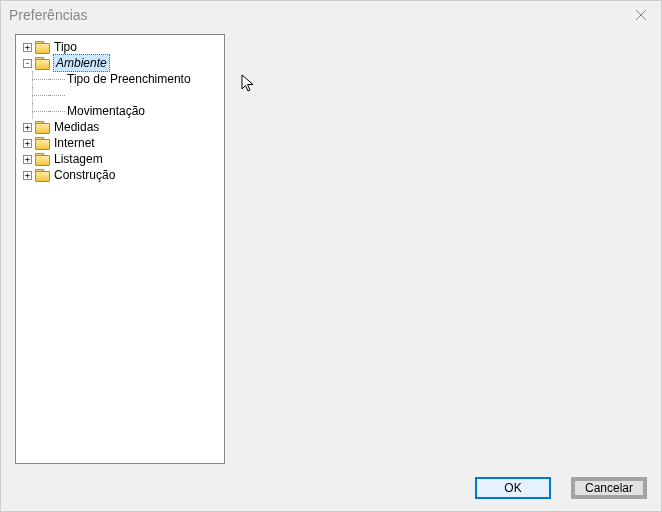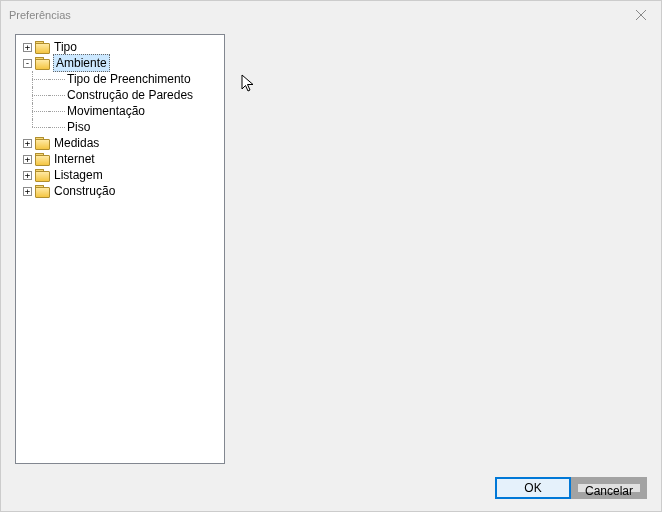--- a/index.html
+++ b/index.html
@@ -15,21 +15,21 @@
     overflow: hidden;
   }
   .titlebar {
     height: 28px;
     display: flex;
     align-items: center;
     justify-content: space-between;
     padding: 0 0 0 8px;
     color: #888;
   }
-  .titlebar .title { font-size: 11px; }
+  .titlebar .title { font-size: 14px; }
   .titlebar .close {
     width: 40px;
     height: 28px;
     display: flex;
     align-items: center;
     justify-content: center;
     color: #888;
   }
   .titlebar .close svg { stroke: #888; }
   .content {
@@ -101,20 +101,21 @@
   }
   .node-label {
     color: #000;
     cursor: default;
   }
   .node-label.selected {
     background: #cce8ff;
     border: 1px dotted #666;
     padding: 0 2px;
     margin-left: -1px;
+    font-style: italic;
   }
   .dotted-pad {
     width: 26px;
     height: 16px;
     position: relative;
     flex-shrink: 0;
   }
   .dotted-pad::before {
     content: "";
     position: absolute;
@@ -149,27 +150,27 @@
   .root-pad {
     width: 5px;
     height: 16px;
     flex-shrink: 0;
   }
   .buttons {
     position: absolute;
     right: 14px;
     bottom: 12px;
     display: flex;
-    gap: 0;
+    gap: 20px;
   }
   .btn {
     width: 76px;
     height: 22px;
     background: #e1e1e1;
-    border: 7px solid #a3a3a3;
+    border: 4px solid #a3a3a3;
     font-family: inherit;
     font-size: 12px;
     cursor: pointer;
     padding: 0;
   }
   .btn.default {
     border: 1px solid #0078d7;
     outline: 1px solid #0078d7;
     outline-offset: -2px;
     background: #e5f1fb;
@@ -213,33 +214,26 @@
   <div class="tree-row">
     <span class="root-pad"></span>
       <span class="dotted-pad"></span>
       <span class="leaf-dot"></span>
     <span class="node-label">Tipo de Preenchimento</span>
   </div>
   <div class="tree-row">
     <span class="root-pad"></span>
       <span class="dotted-pad"></span>
       <span class="leaf-dot"></span>
-    <span class="node-label">Construção de Paredes</span>
   </div>
   <div class="tree-row">
     <span class="root-pad"></span>
       <span class="dotted-pad"></span>
       <span class="leaf-dot"></span>
     <span class="node-label">Movimentação</span>
-  </div>
-  <div class="tree-row">
-    <span class="root-pad"></span>
-      <span class="dotted-pad last"></span>
-      <span class="leaf-dot"></span>
-    <span class="node-label">Piso</span>
   </div>
 
   <div class="tree-row">
     <span class="root-pad"></span>
     <span class="expander">+</span>
     <span class="folder"></span>
     <span class="node-label">Medidas</span>
   </div>
   <div class="tree-row">
     <span class="root-pad"></span>

